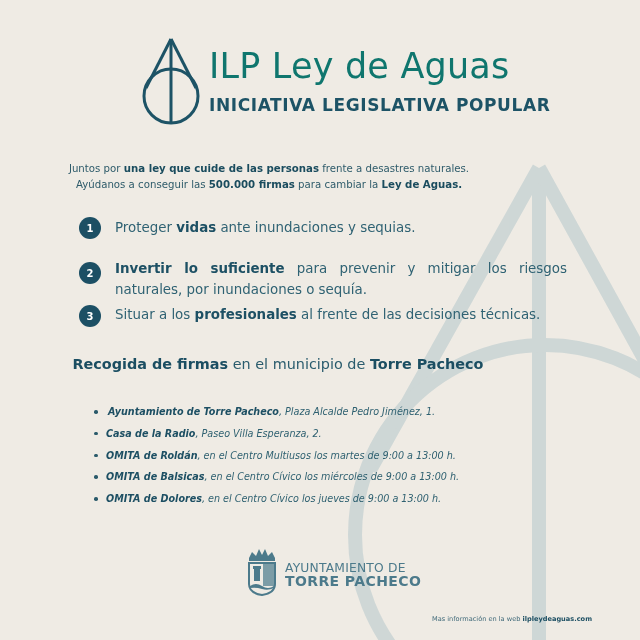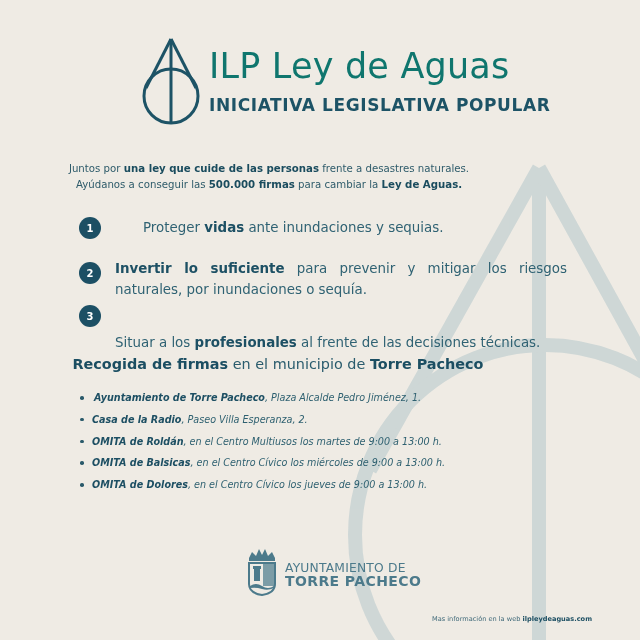--- a/index.html
+++ b/index.html
@@ -9,27 +9,27 @@
   .title { position:absolute; left:209px; top:46px; font-size:35px; font-weight:normal; color:#0f766e; letter-spacing:0.2px; white-space:nowrap; font-family:"DejaVu Sans", sans-serif; }
   .subtitle { position:absolute; left:209px; top:95px; font-size:17px; font-weight:bold; color:#1d5366; letter-spacing:0.6px; white-space:nowrap; }
   .intro { position:absolute; left:0; width:538px; text-align:center; font-size:10.2px; color:#2e5b6a; line-height:17px; }
   .intro b { color:#1a4c5e; }
   .intro.l1 { top:160px; }
   .intro.l2 { top:176px; }
   .point { position:absolute; left:79px; width:490px; }
   .badge { position:absolute; left:0; width:22px; height:22px; border-radius:50%; background:#1c4f64; color:#fff; font-size:10px; font-weight:bold; display:flex; align-items:center; justify-content:center; }
   .ptext { position:absolute; left:36px; font-size:13.4px; color:#2f6273; line-height:21px; white-space:nowrap; }
   .ptext b { color:#1d5064; }
-  .p1 { top:217px; } .p1 .badge { top:0; } .p1 .ptext { top:0;margin-left:28px; }
+  .p1 { top:217px; } .p1 .badge { top:0; } .p1 .ptext { top:0; }
   .p2 { top:250px; } .p2 .badge { top:12px; }
   .p2 .ptext { top:8px; white-space:normal; width:452px; text-align:justify; text-align-last:left; }
-  .p3 { top:305px; } .p3 .badge { top:0; } .p3 .ptext { top:-1px;margin-top:28px; }
+  .p3 { top:305px; } .p3 .badge { top:0; } .p3 .ptext { top:-1px; }
   .sec-title { position:absolute; left:0; width:556px; text-align:center; top:356px; font-size:14.4px; color:#2a5c6d; white-space:nowrap; }
   .sec-title b { color:#1b4e62; }
-  .list { position:absolute; left:76px; top:387px; margin:4px; padding:0; list-style:none; }
+  .list { position:absolute; left:76px; top:387px; margin:18px; padding:0; list-style:none; }
   .list li { position:relative; font-size:9.6px; font-style:italic; color:#2e6070; height:21.8px; line-height:14px; white-space:nowrap; padding-left:12px; }
   .list li b { color:#1d4f63; }
   .list li .dot { position:absolute; left:0; top:5px; width:3.5px; height:3.5px; border-radius:50%; background:#2a5a6a; }
   .list li.first { padding-left:14px; }
   .crest { position:absolute; left:246px; top:546px; width:32px; height:50px; }
   .ayto1 { position:absolute; left:285px; top:561px; font-size:12.3px; color:#4c7a8b; letter-spacing:0.2px; white-space:nowrap; }
   .ayto2 { position:absolute; left:285px; top:573px; font-size:14px; font-weight:bold; color:#4c7a8b; white-space:nowrap; letter-spacing:0.4px; }
   .footer { position:absolute; left:432px; top:615px; font-size:6.6px; color:#3e6878; white-space:nowrap; }
   .footer b { color:#1d4f63; }
 </style>

